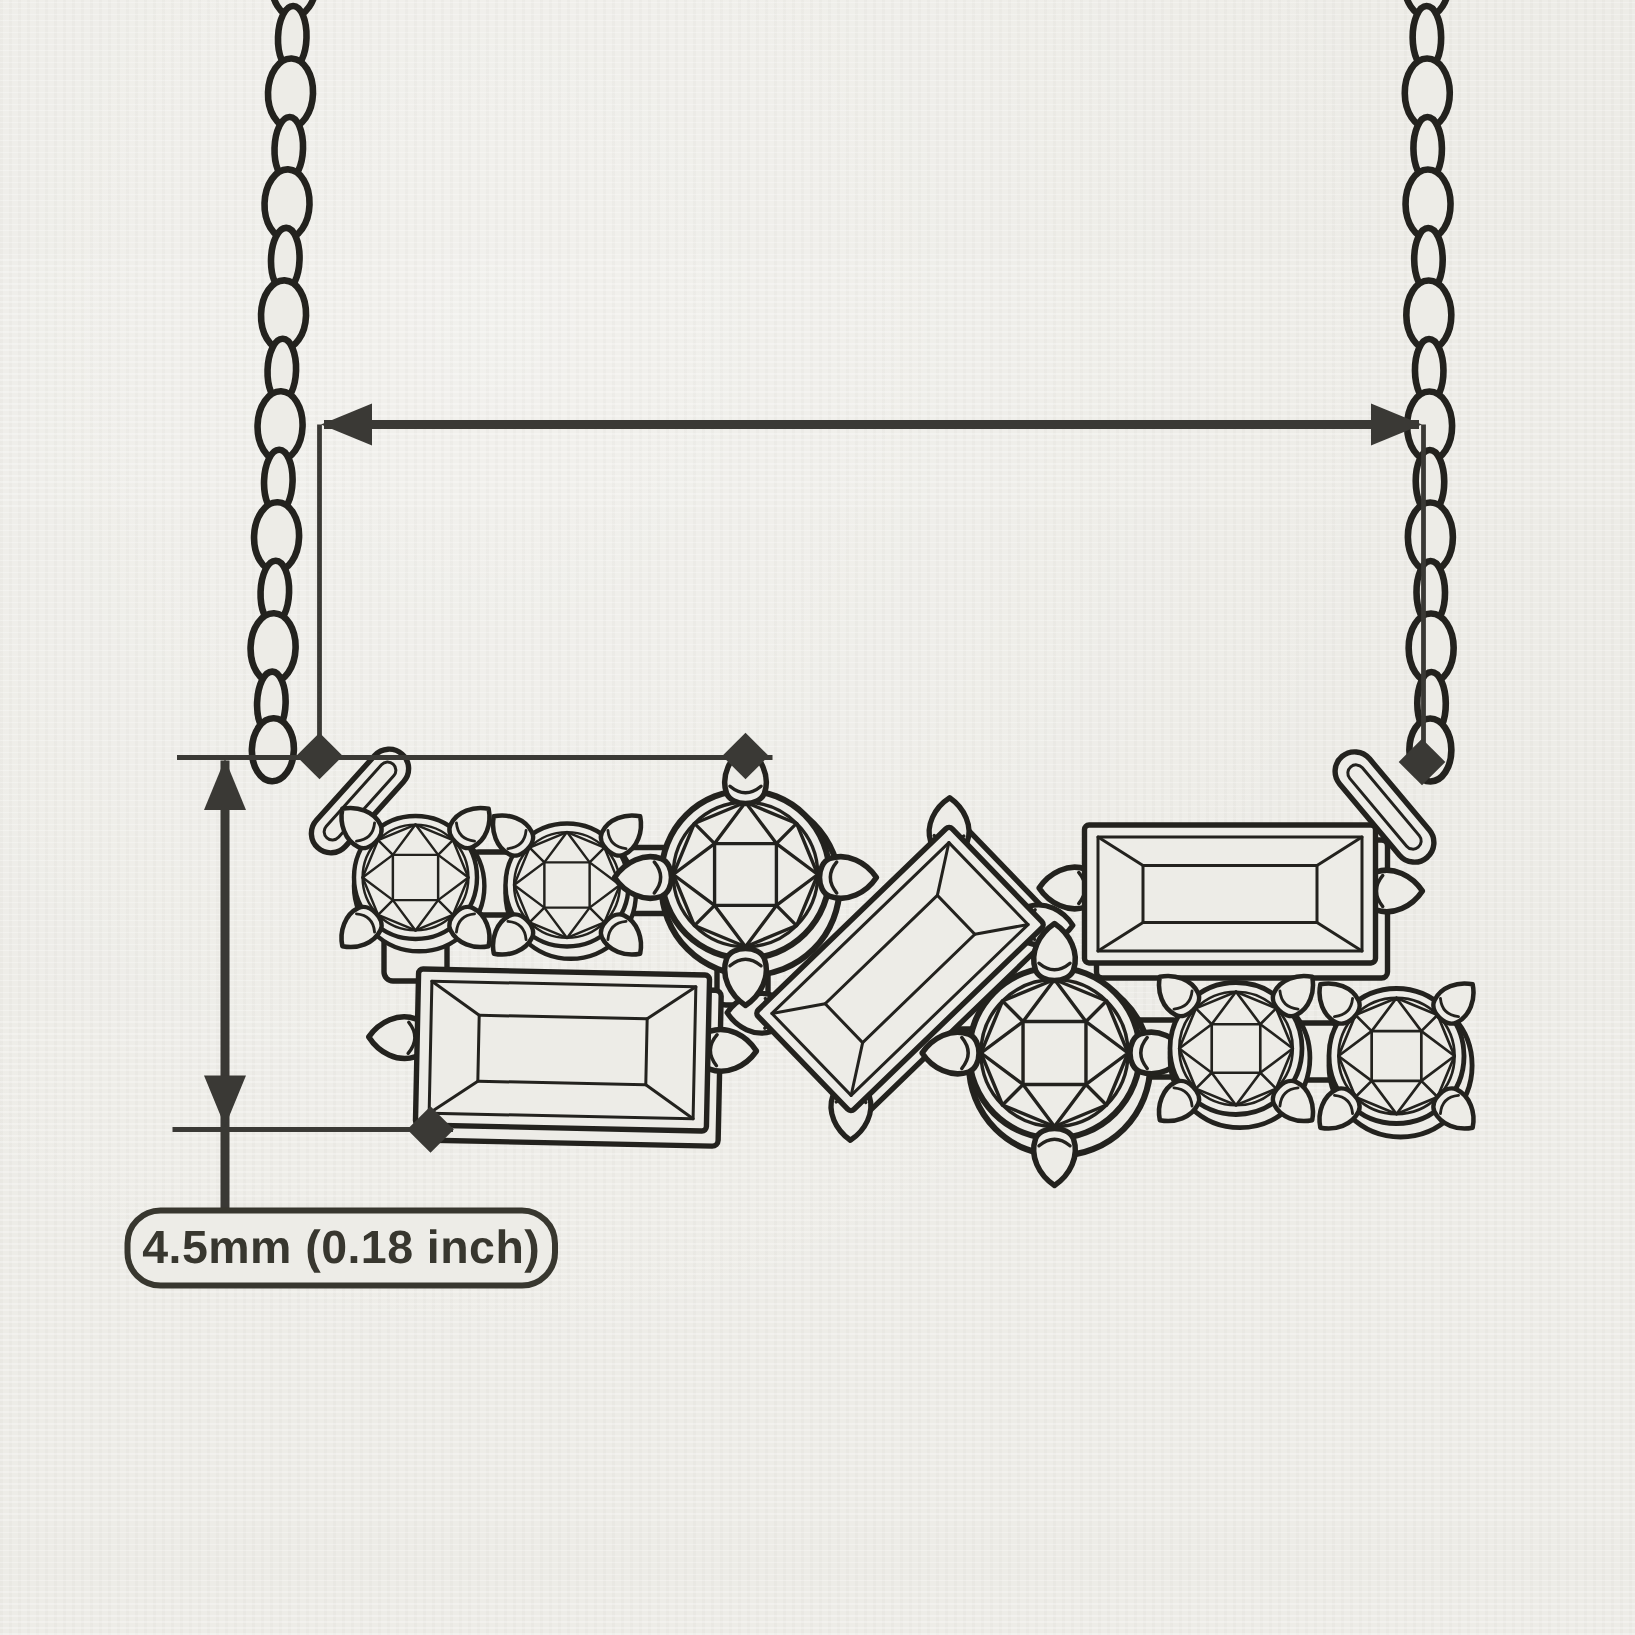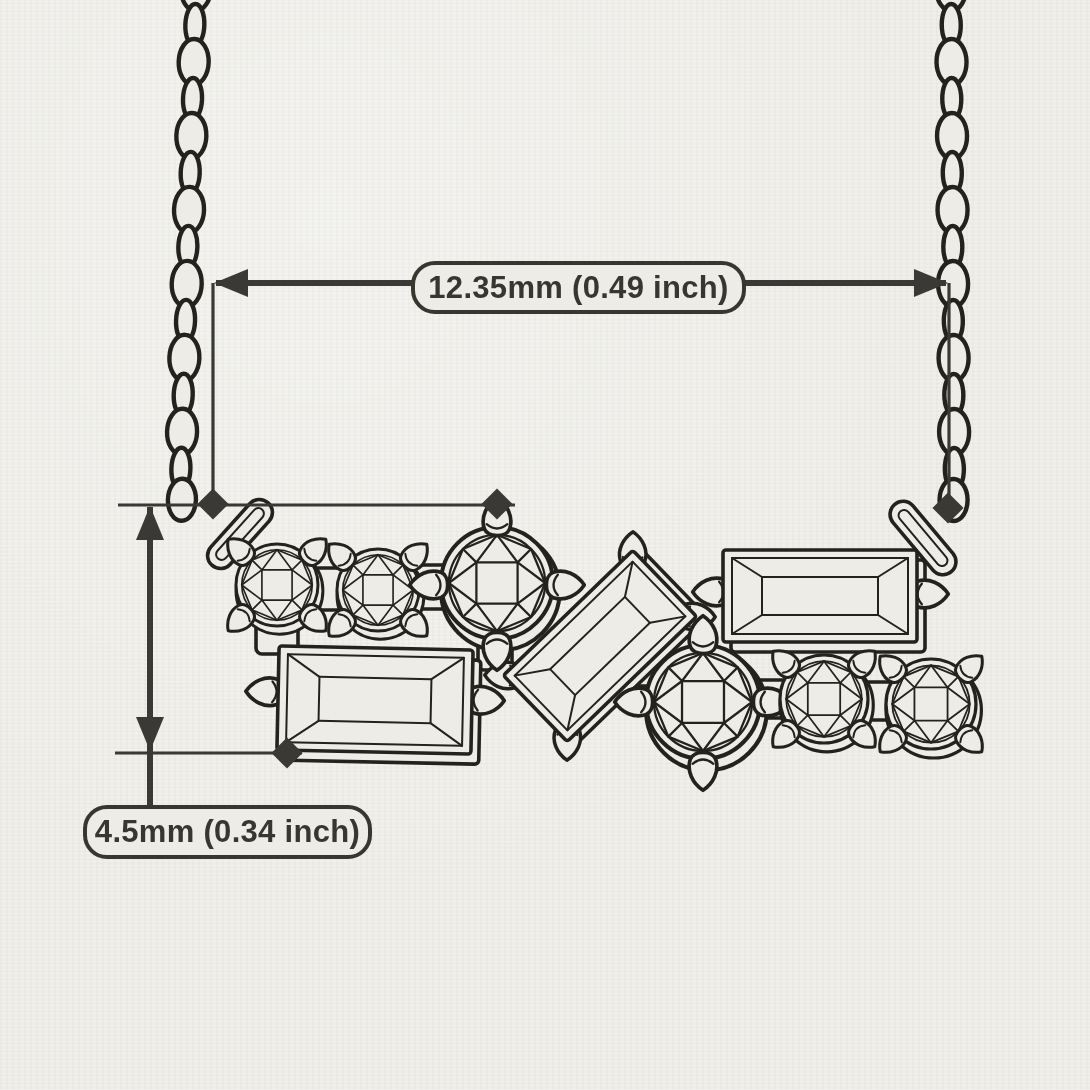--- a/index.html
+++ b/index.html
@@ -191,20 +191,17 @@
     <polygon points="150,506 136,540 164,540" class="mark"></polygon>
     <polygon points="150,751 136,717 164,717" class="mark"></polygon>
 
     <rect x="-11" y="-11" width="22" height="22" transform="translate(213,504) rotate(45)" class="mark"></rect>
     <rect x="-11" y="-11" width="22" height="22" transform="translate(497,504) rotate(45)" class="mark"></rect>
     <rect x="-11" y="-11" width="22" height="22" transform="translate(287,753) rotate(45)" class="mark"></rect>
     <rect x="-11" y="-11" width="22" height="22" transform="translate(948,508) rotate(45)" class="mark"></rect>
   </g>
 </svg>
 
-<div class="pill pill-width">
-  <span>12.35mm (0.49 inch)</span>
+<div class="pill pill-height">
+  <span>4.5mm (0.18 inch)</span>
 </div>
-<div class="pill pill-height">
-  <span>4.5mm (0.34 inch)</span>
+
 </div>
 
-</div>
-
 </body></html>

